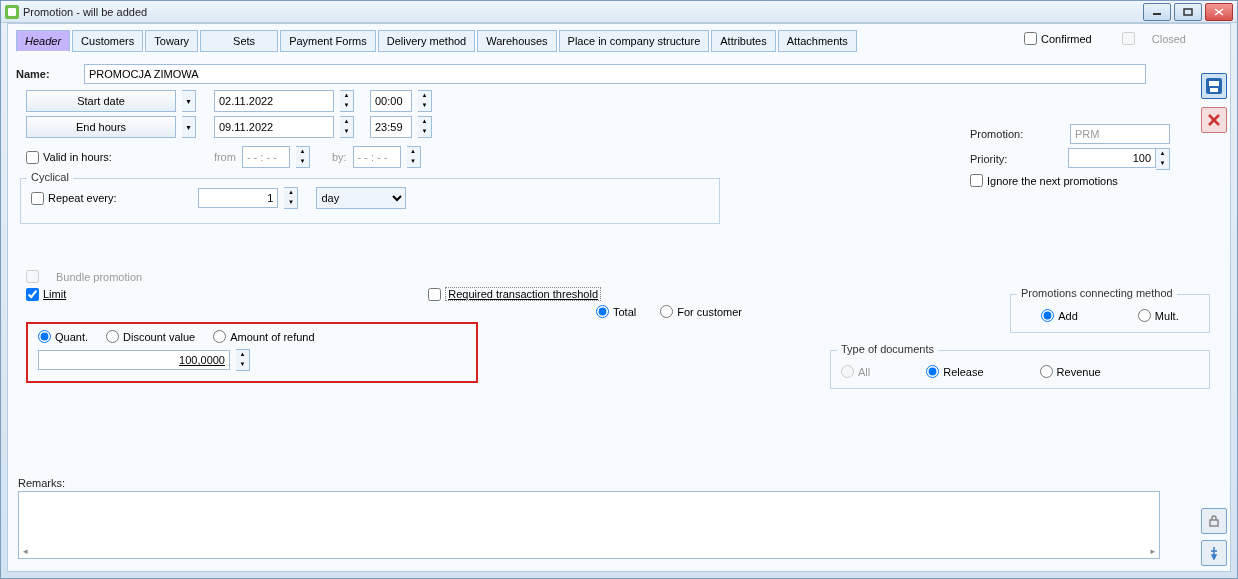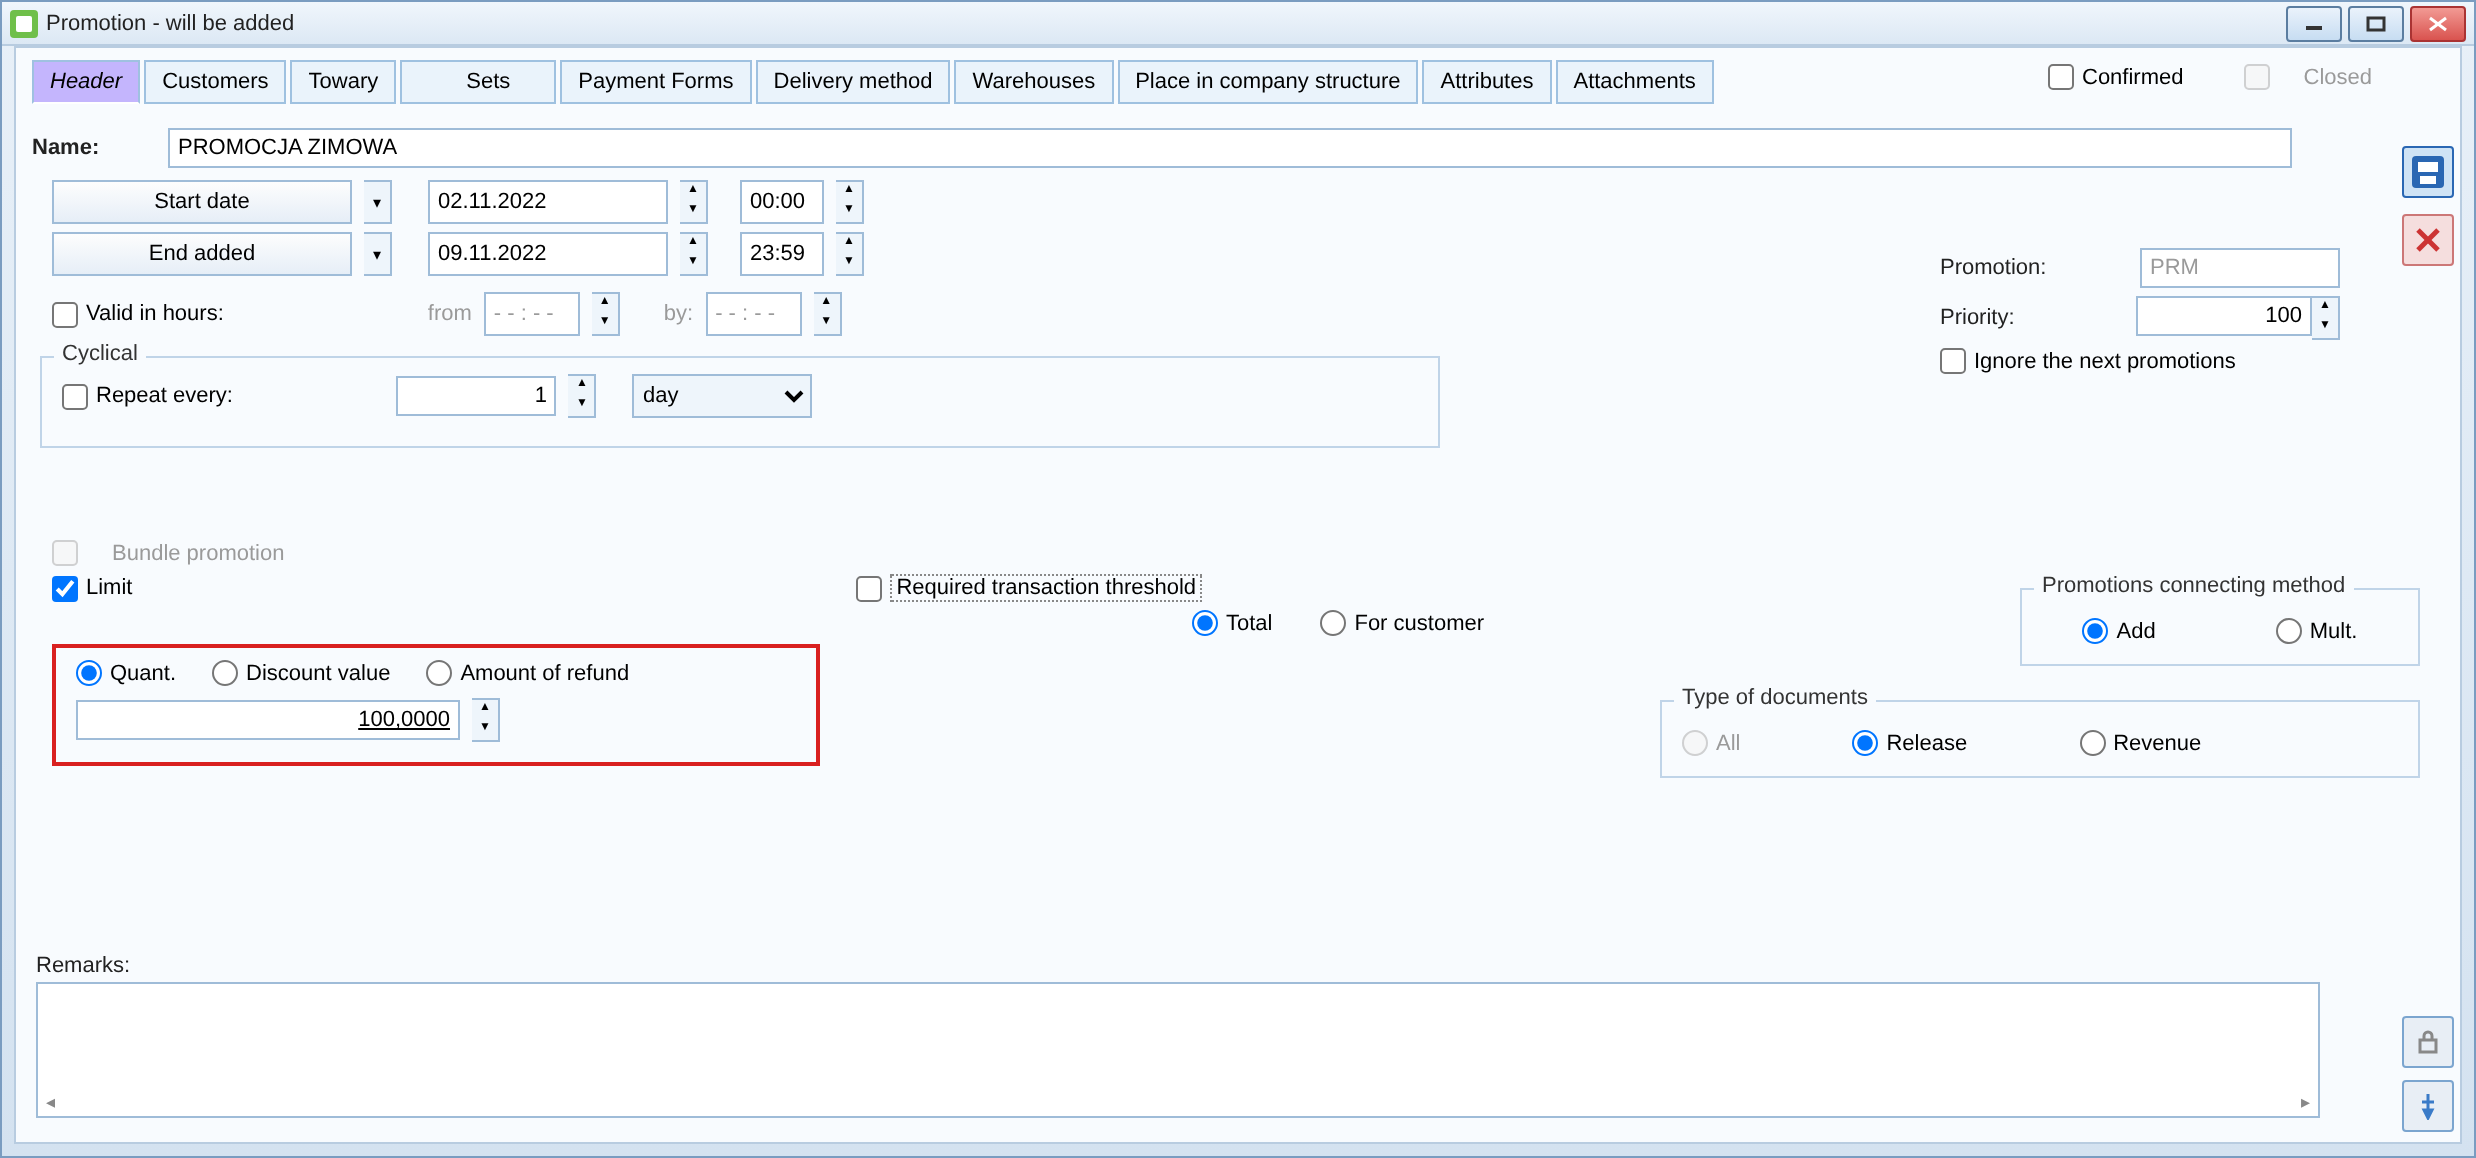--- a/index.html
+++ b/index.html
@@ -29,21 +29,21 @@
   .fieldset { border:1px solid #c0d4e8; padding:8px 10px 10px; position:relative; margin-top:10px;}
   .fieldset .legend { position:absolute; top:-8px; left:6px; background:#f8fbfe; padding:0 4px; color:#333;}
   .cb { display:flex; align-items:center; gap:4px; }
   .cb input { width:13px; height:13px;}
   .num-field { width:80px; text-align:right;}
   select.combo { width:90px; height:22px; border:1px solid #9fbcd8; background:#eef5fb;}
   .right-pane { position:absolute; top:100px; right:60px; width:200px;}
   .right-pane .row { justify-content:space-between;}
   .radio-row { display:flex; gap:24px; align-items:center; margin-top:4px;}
   .radio-row label { display:flex; align-items:center; gap:4px;}
-  .limit-box { border: 2px solid #d92020; padding: 6px 10px; width: 384px; margin-top:4px;}
+  .limit-box { border: 2px solid #d92020; padding: 6px 10px; width: 452px; margin-top:4px;}
   .remarks-box { width:1142px; height:68px; border:1px solid #9fbcd8; background:#fff; margin-top:2px; position:relative;}
   .remarks-box .sb-left{position:absolute;left:4px;bottom:2px;font-size:9px;color:#888;}
   .remarks-box .sb-right{position:absolute;right:4px;bottom:2px;font-size:9px;color:#888;}
   .side-tools { position:absolute; right:10px; top:72px; display:flex; flex-direction:column; gap:8px;}
   .side-btn { width:26px; height:26px; border:1px solid #7ba5cf; background:#cfe3f5; display:flex; align-items:center; justify-content:center; border-radius:2px;}
   .side-tools-bottom { position:absolute; right:10px; bottom:12px; display:flex; flex-direction:column; gap:6px;}
   .disabled-text { color:#9a9a9a;gap:17px;}
   .top-right-checks { position:absolute; top:8px; right:44px; display:flex; gap:30px;}
   .dotted { border:1px dotted #888; padding:0 2px;}
   input[type=radio], input[type=checkbox]{margin:0;}
@@ -122,21 +122,21 @@
           <div>▼</div>
         </div>
       <div style="width:4px;"></div>
       <input class="field time-field" value="00:00" style="">
       <div class="spin">
           <div>▲</div>
           <div>▼</div>
         </div>
     </div>
     <div class="row" style="margin-left:10px;">
-      <div class="btn-date">End added</div>
+      <div class="btn-date">End hours</div>
       <div class="drop-arrow">▾</div>
       <div style="width:6px;"></div>
       <input class="field date-field" value="09.11.2022" style="">
       <div class="spin">
           <div>▲</div>
           <div>▼</div>
         </div>
       <div style="width:4px;"></div>
       <input class="field time-field" value="23:59" style="">
       <div class="spin">
@@ -203,21 +203,21 @@
           <input type="checkbox" style="">
           <span>Ignore the next promotions</span>
         </label>
     </div>
 
     <div style="margin-top:46px;">
       <label class="cb disabled-text" style="margin-left:10px;">
           <input type="checkbox" disabled="" style="">
           <span>Bundle promotion</span>
         </label>
-      <div class="row" style="margin-left:10px; margin-top:4px;">
+      <div class="row" style="margin-left:10px; margin-top:4px;text-decoration:underline;">
         <label class="cb">
             <input type="checkbox" checked="" style="">
             <span>Limit</span>
           </label>
         <span style="width:350px;"></span>
         <label class="cb">
             <input type="checkbox" style="">
             <span class="dotted">Required transaction threshold</span>
           </label>
       </div>

